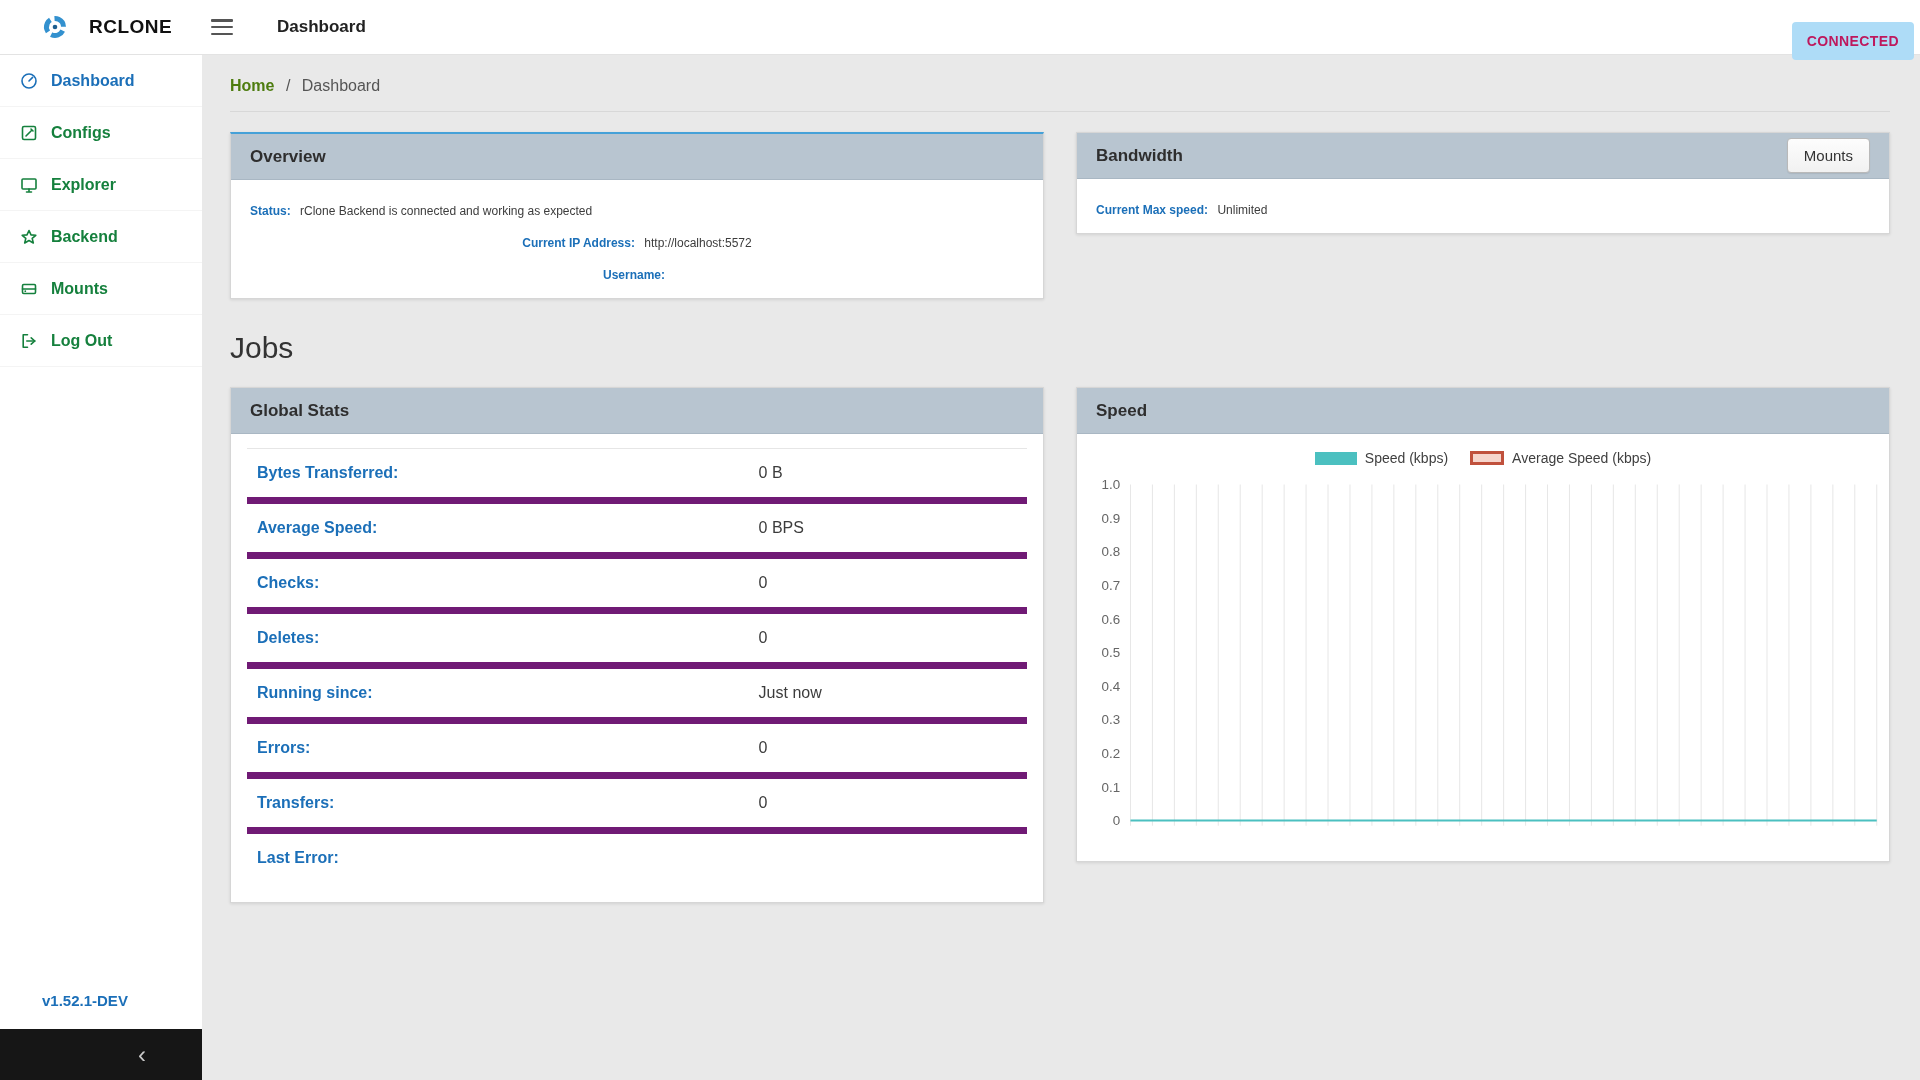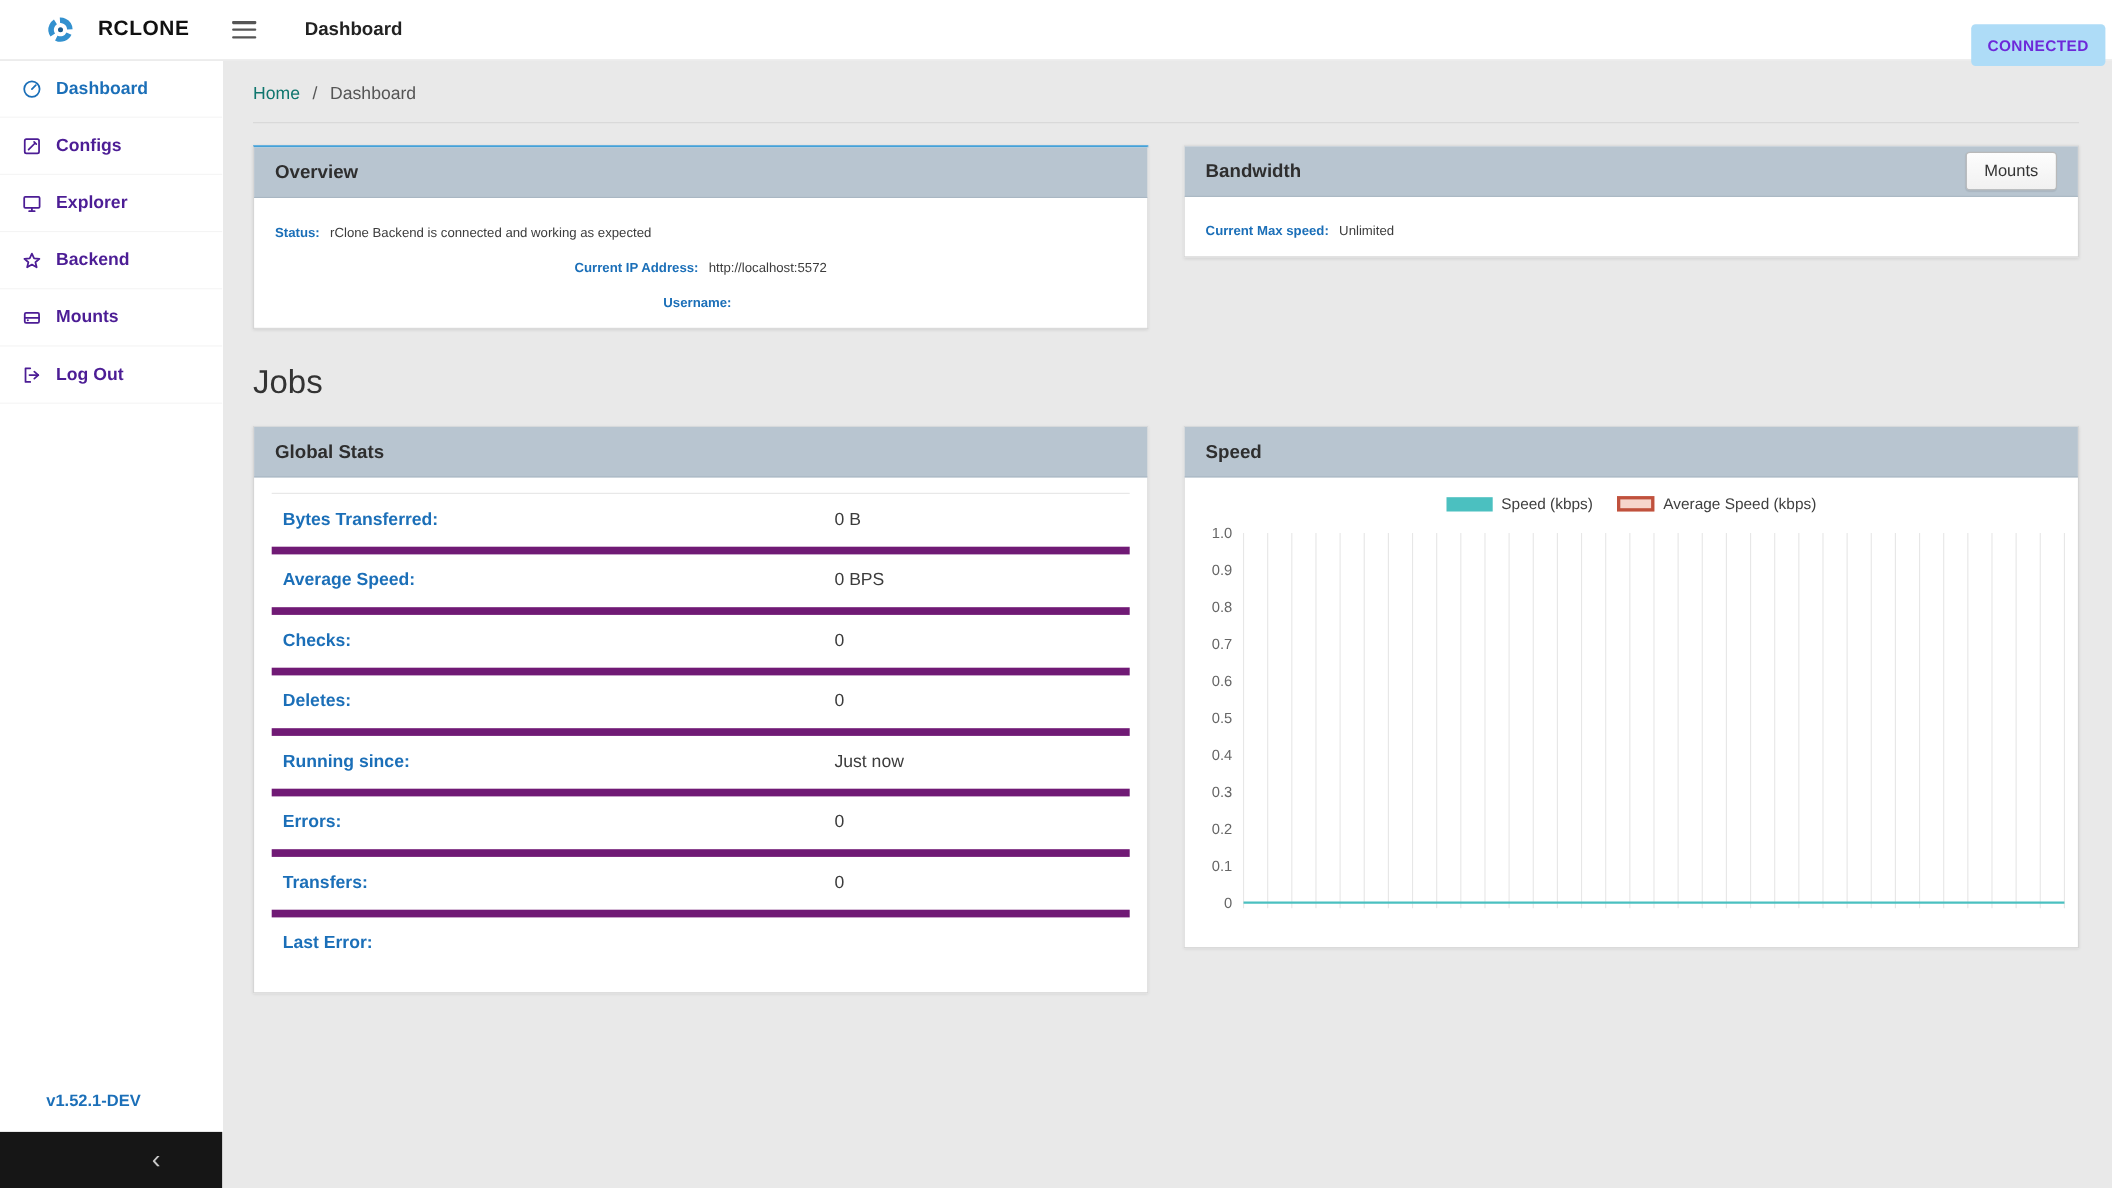--- a/index.html
+++ b/index.html
@@ -8,43 +8,43 @@
 
   
   .header { position:fixed; top:0; left:0; right:0; height:55px; background:#fff;
     border-bottom:1px solid #e3e3e3; display:flex; align-items:center; z-index:20; }
   .logo { display:flex; align-items:center; gap:21px; padding-left:42px; width:165px; cursor:pointer; }
   .logo-text { font-size:19px; font-weight:700; letter-spacing:.5px; color:#111; }
   .hamburger { margin-left:46px; width:22px; height:16px; display:flex; flex-direction:column;
     justify-content:space-between; cursor:pointer; }
   .hamburger div { height:2.5px; background:#555; border-radius:1px; }
   .header-title { margin-left:44px; font-size:17px; font-weight:600; color:#222; }
-  .connected-btn { margin-left:auto; margin-right:6px; background:#aedcf7; color:#6d28d9;
+  .connected-btn { margin-left:auto; margin-right:6px; background:#aedcf7; color:#be185d;
     border:none; border-radius:4px; font-family:inherit; font-size:14px; font-weight:700;
     letter-spacing:.4px; padding:11px 15px; cursor:pointer;margin-top:28px; }
 
   
   .sidebar { position:fixed; top:55px; left:0; bottom:0; width:202px; background:#fff;
     display:flex; flex-direction:column; z-index:10; }
   .nav-item { display:flex; align-items:center; height:52px; padding-left:19px;
-    font-size:16px; font-weight:700; color:#4c1d95; cursor:pointer; border-bottom:1px solid #f4f4f4; }
+    font-size:16px; font-weight:700; color:#15803d; cursor:pointer; border-bottom:1px solid #f4f4f4; }
   .nav-item .nicon { width:20px; height:20px; margin-right:12px; display:inline-flex;
     align-items:center; justify-content:center; }
   .nav-item.active { color:#1b6fb8; }
   .nav-item svg { stroke:currentColor; fill:none; stroke-width:1.6; stroke-linecap:round; stroke-linejoin:round; }
   .version { margin-top:auto; padding:0 0 20px 42px; font-size:15px; font-weight:700; color:#1b6fb8; }
   .collapse-strip { height:51px; background:#161616; display:flex; align-items:center;
     justify-content:flex-end; padding-right:56px; cursor:pointer; }
   .collapse-strip span { color:#c9c9c9; font-size:24px; line-height:1; }
 
   
   .main { position:absolute; top:55px; left:202px; right:0; bottom:0;
     padding:0 30px 0 28px; overflow:hidden; }
   .breadcrumb { padding-top:22px; font-size:16px; color:#666; }
-  .breadcrumb a { color:#0f766e; text-decoration:none; cursor:pointer; }
+  .breadcrumb a { color:#4d7c0f; text-decoration:none; cursor:pointer;font-weight:bold; }
   .breadcrumb .sep { margin:0 7px; color:#555; }
   .breadcrumb .cur { color:#555; }
   .rule { margin-top:16px; border-bottom:1px solid #d8d8d8; }
 
   .row { display:flex; gap:32px; align-items:flex-start; }
   .row1 { margin-top:20px; }
   .row2 { margin-top:4px; }
   .card { flex:1 1 0; background:#fff; border:1px solid #d6d6d6;
     box-shadow:0 1px 3px rgba(0,0,0,.10); }
   .card-header { background:#b8c5d0; border-bottom:1px solid #a9b7c3; height:46px;

